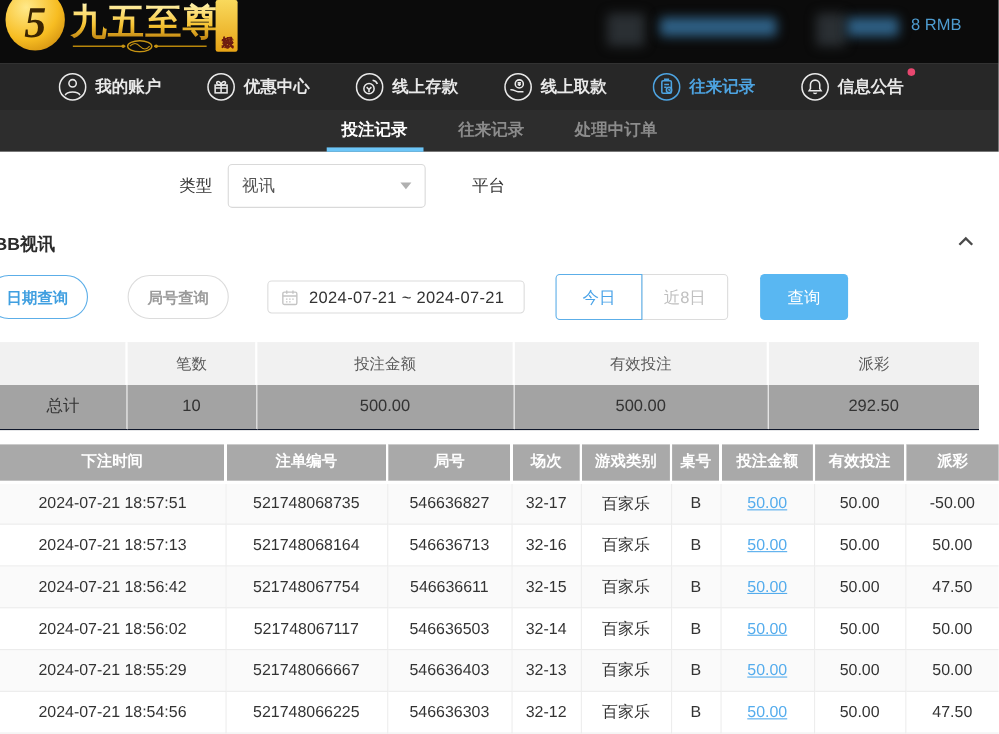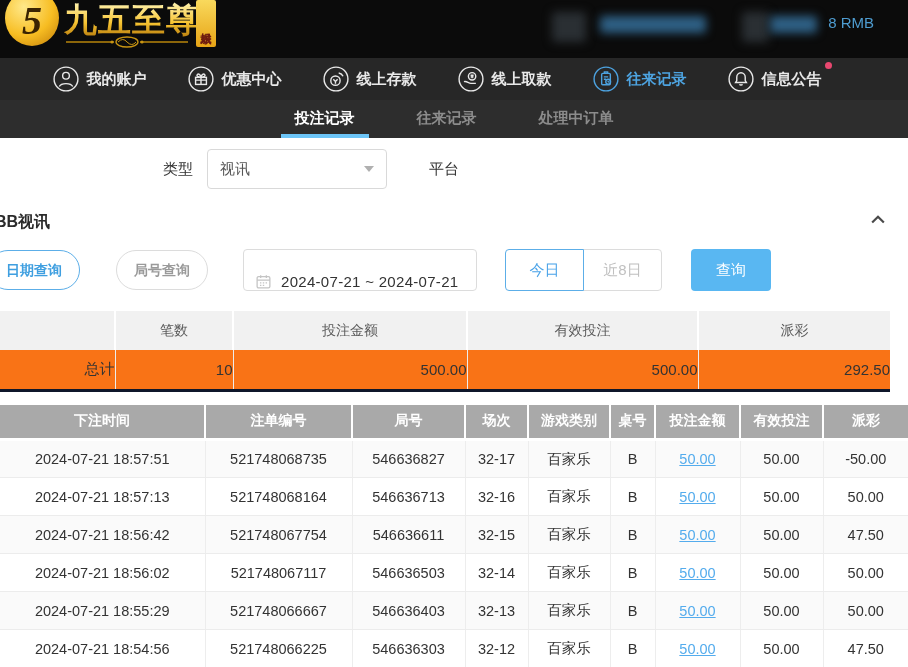--- a/index.html
+++ b/index.html
@@ -30,21 +30,21 @@
 
   
   .navbar { height:42px; background:#272727; display:flex; align-items:center; padding-left:7px;justify-content:center; }
   .nav-item { display:flex; align-items:center; gap:8px; color:#e9e9e9; font-size:15px; font-weight:bold;
     margin-right:41px; cursor:pointer; position:relative; white-space:nowrap; }
   .nav-item svg { width:26px; height:26px; }
   .nav-item.active { color:#4da3e0; }
   .nav-dot { position:absolute; right:-10px; top:-4px; width:7px; height:7px; border-radius:50%; background:#e8476f; }
 
   
-  .tabbar { height:38px; background:#2d2d2d; display:flex; justify-content:center; gap:46px; }
+  .tabbar { height:38px; background:#2d2d2d; display:flex; justify-content:center; gap:30px; }
   .tab { color:#8c8c8c; font-size:15px; font-weight:bold; padding:9px 8px 0 8px; position:relative; cursor:pointer; }
   .tab.active { color:#fff; }
   .tab.active::after { content:""; position:absolute; left:-6px; right:-6px; bottom:0; height:4px; background:#6cc5f7; }
 
   
   .content { background:#fff; }
   .filter-row { display:flex; align-items:center; padding-top:11px; margin-left:163px; height:51px; }
   .filter-label { font-size:15px; color:#333; margin-right:14px; }
   .select-box { width:180px; height:40px; border:1px solid #d9d9d9; border-radius:4px; background:#fff;
     display:flex; align-items:center; justify-content:space-between; padding:0 12px; cursor:pointer; }
@@ -54,39 +54,39 @@
 
   .section-row { margin-top:23px; position:relative; height:22px; }
   .section-title { margin-left:-5px; font-size:16px; font-weight:bold; color:#2b2b2b; }
   .collapse-btn { position:absolute; right:20px; top:-2px; cursor:pointer; }
 
   .query-row { margin-top:16px; display:flex; align-items:center; height:40px;gap:20px; }
   .pill { height:40px; line-height:38px; padding:0 17px; border-radius:20px; font-size:14px; font-weight:bold;
     background:#fff; cursor:pointer; white-space:nowrap; }
   .pill-active { margin-left:-12px; border:1px solid #5caee8; color:#3f9fe0; }
   .pill-idle { margin-left:16px; border:1px solid #dcdcdc; color:#9a9a9a; }
-  .date-input { margin-left:15px; width:234px; height:42px; border:1px solid #dcdcdc; border-radius:4px;
-    display:flex; align-items:flex-end; padding:0 11px; gap:9px; cursor:pointer; }
+  .date-input { margin-left:15px; width:234px; height:30px; border:1px solid #dcdcdc; border-radius:4px;
+    display:flex; align-items:center; padding:0 11px; gap:9px; cursor:pointer; }
   .date-text { font-size:15px; color:#333; letter-spacing:0.3px; }
   .btn-group { display:flex; margin-left:8px; }
   .gbtn { width:79px; height:42px; background:#fff; border:1px solid #dcdcdc; font-size:15px; color:#c0c0c0;
     margin-left:-1px; cursor:pointer; font-family:inherit; }
   .gbtn.first { border-radius:4px 0 0 4px; margin-left:0; }
   .gbtn.last { border-radius:0 4px 4px 0; }
   .gbtn.on { border:1px solid #5caee8; color:#4aa3e8; position:relative; z-index:2; }
   .search-btn { margin-left:9px; width:80px; height:42px; background:#59b7f2; color:#fff; border:none;
     border-radius:4px; font-size:15px; cursor:pointer; font-family:inherit; }
 
   
   .summary { margin-top:21px; width:890px; border-collapse:collapse; table-layout:fixed; }
   .summary th { height:39px; background:#f1f1f1; color:#5a5a5a; font-size:14px; font-weight:normal;
     border-right:2px solid #fff; }
   .summary th:last-child { border-right:none; }
-  .summary td { height:40px; background:#f97316; color:#333; font-size:15px; text-align:right;
-    border-right:1px solid #ececec; border-bottom:3px solid #0f172a; }
+  .summary td { height:40px; background:#a3a3a3; color:#333; font-size:15px; text-align:center;
+    border-right:1px solid #ececec; border-bottom:1px solid #0f172a; }
   .summary td:last-child { border-right:none; }
 
   
   .main { margin-top:13px; width:908px; border-collapse:collapse; table-layout:fixed; }
   .main th { height:35px; background:#a9a9a9; color:#fff; font-size:14px; font-weight:bold;
     border-right:2px solid #fff; border-bottom:3px solid #fff; overflow:hidden; white-space:nowrap; }
   .main td { height:38px; font-size:14.5px; color:#333; text-align:center;
     border-right:1px solid #ededed; border-bottom:1px solid #ececec; overflow:hidden; white-space:nowrap; }
   .main td:last-child, .main th:last-child { border-right:none; }
   .main tbody tr:nth-child(odd) td { background:#fafafa; }

